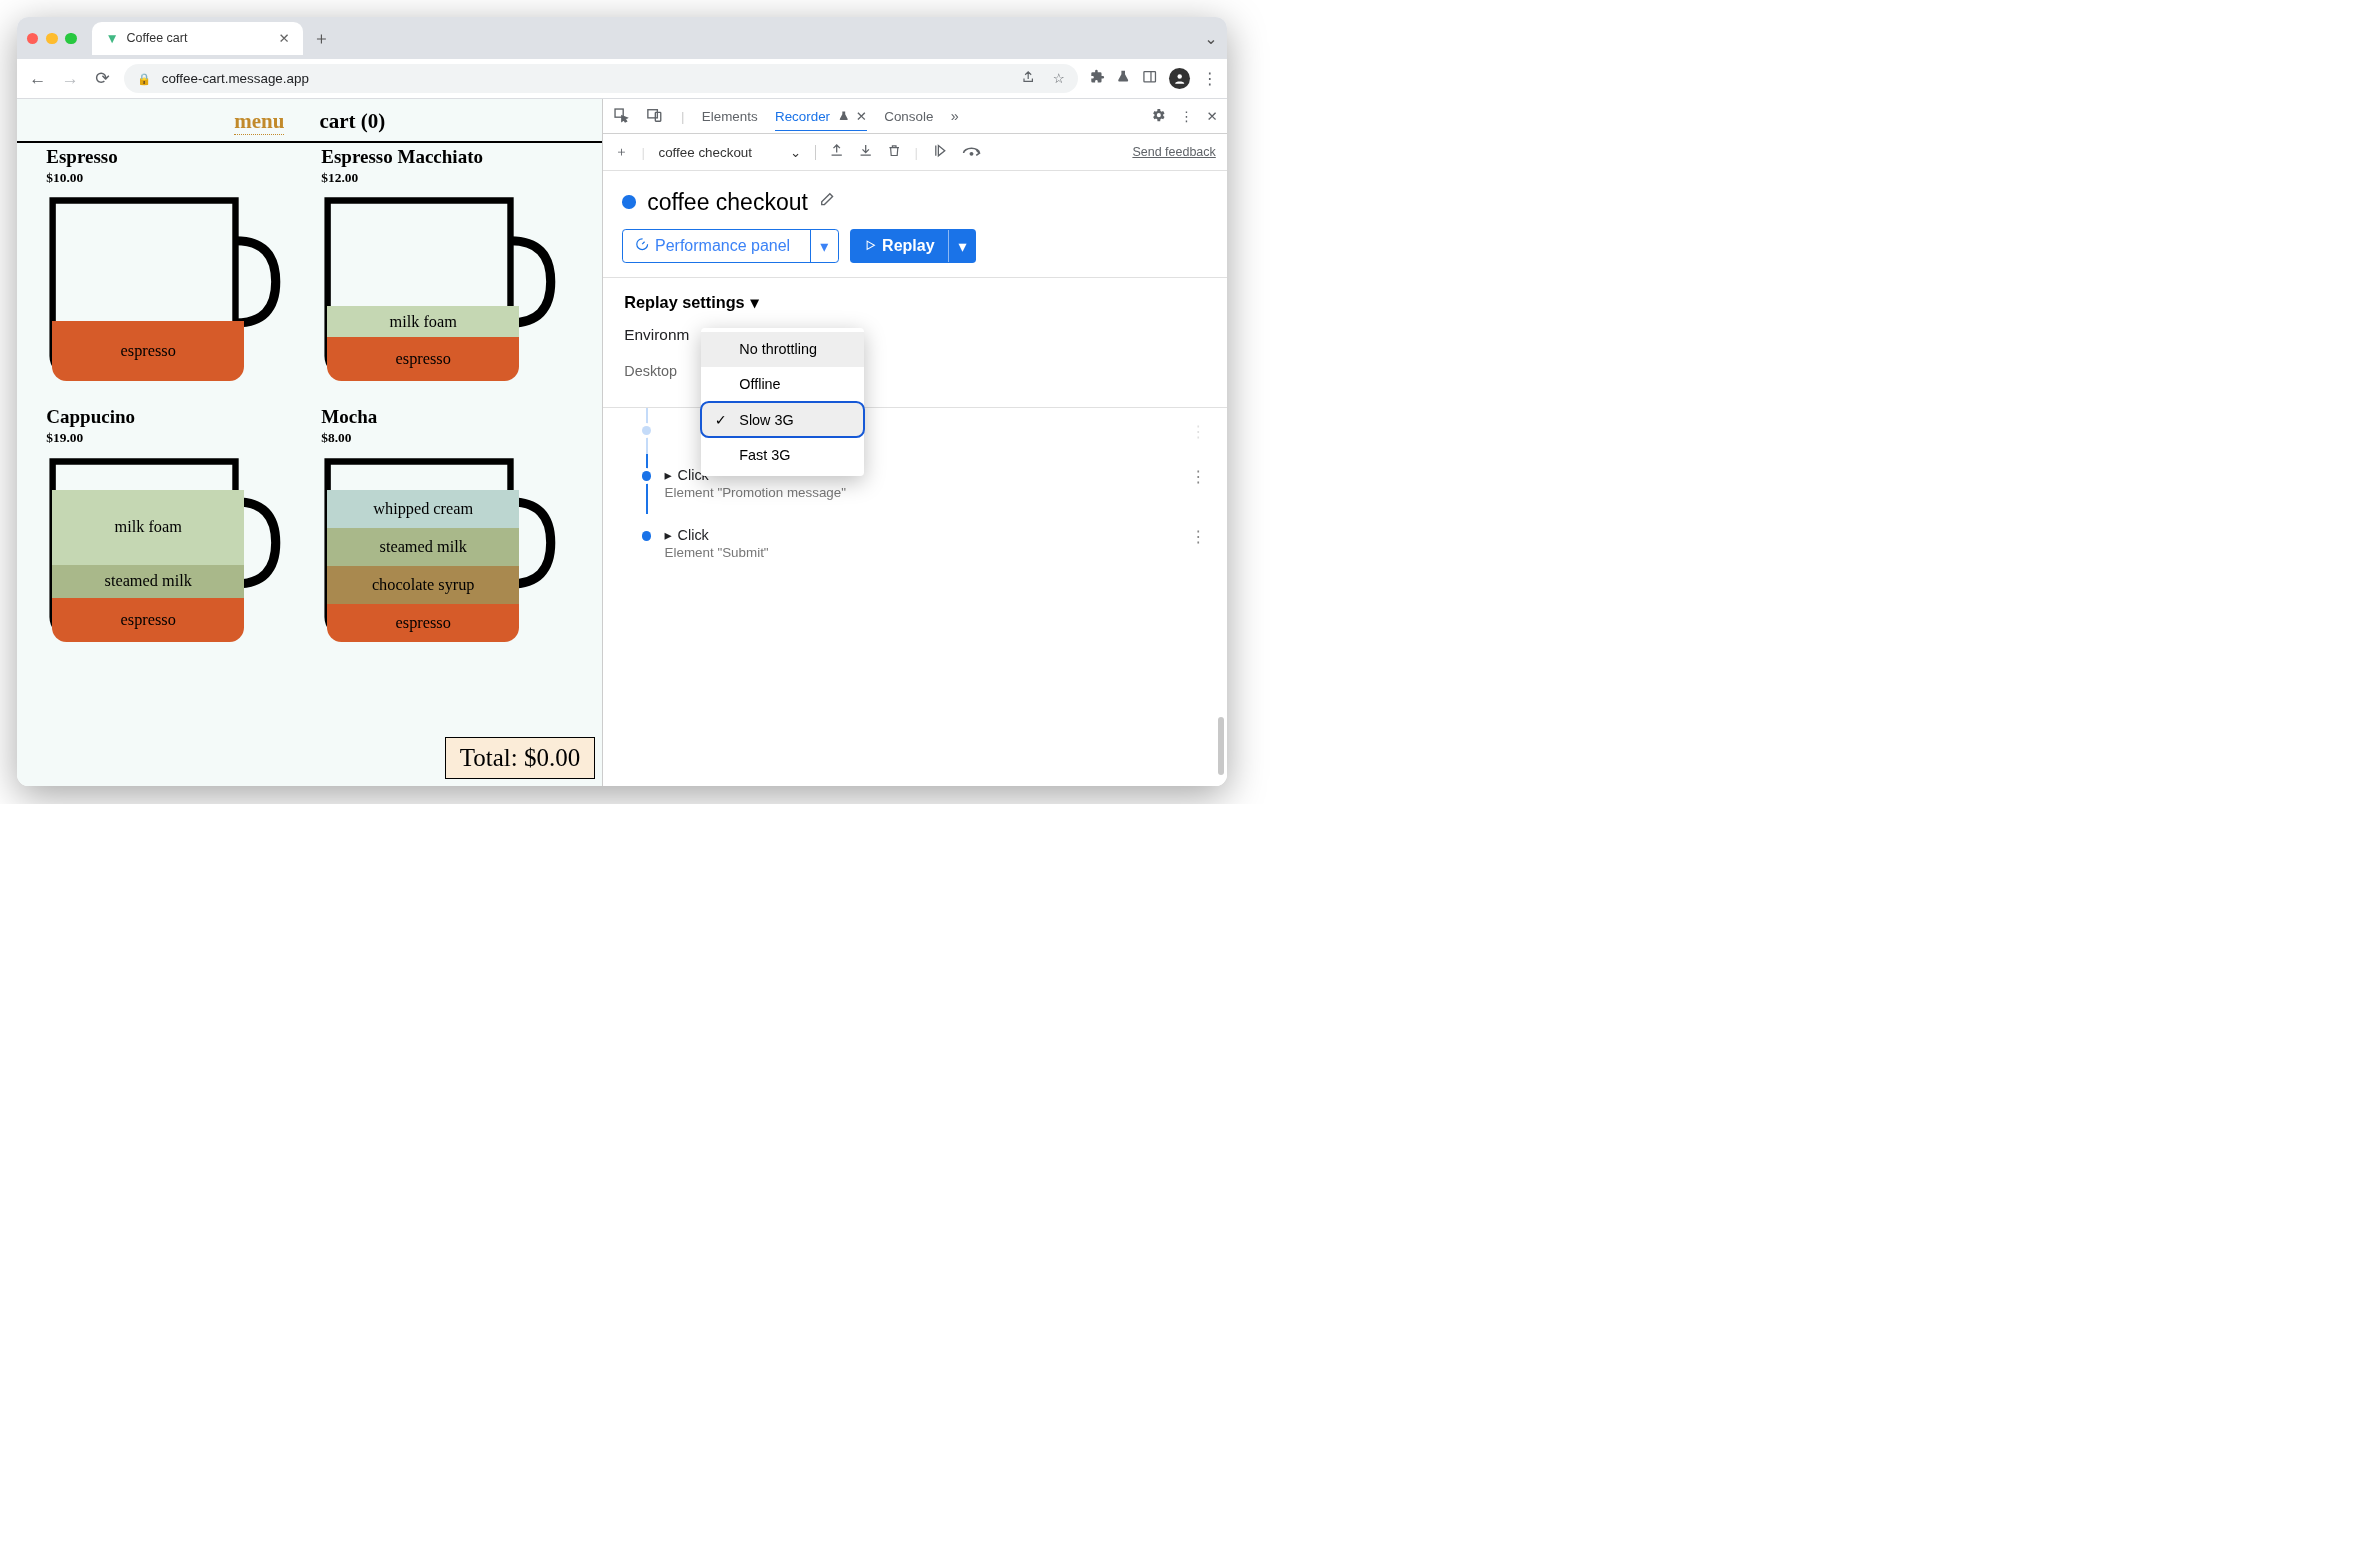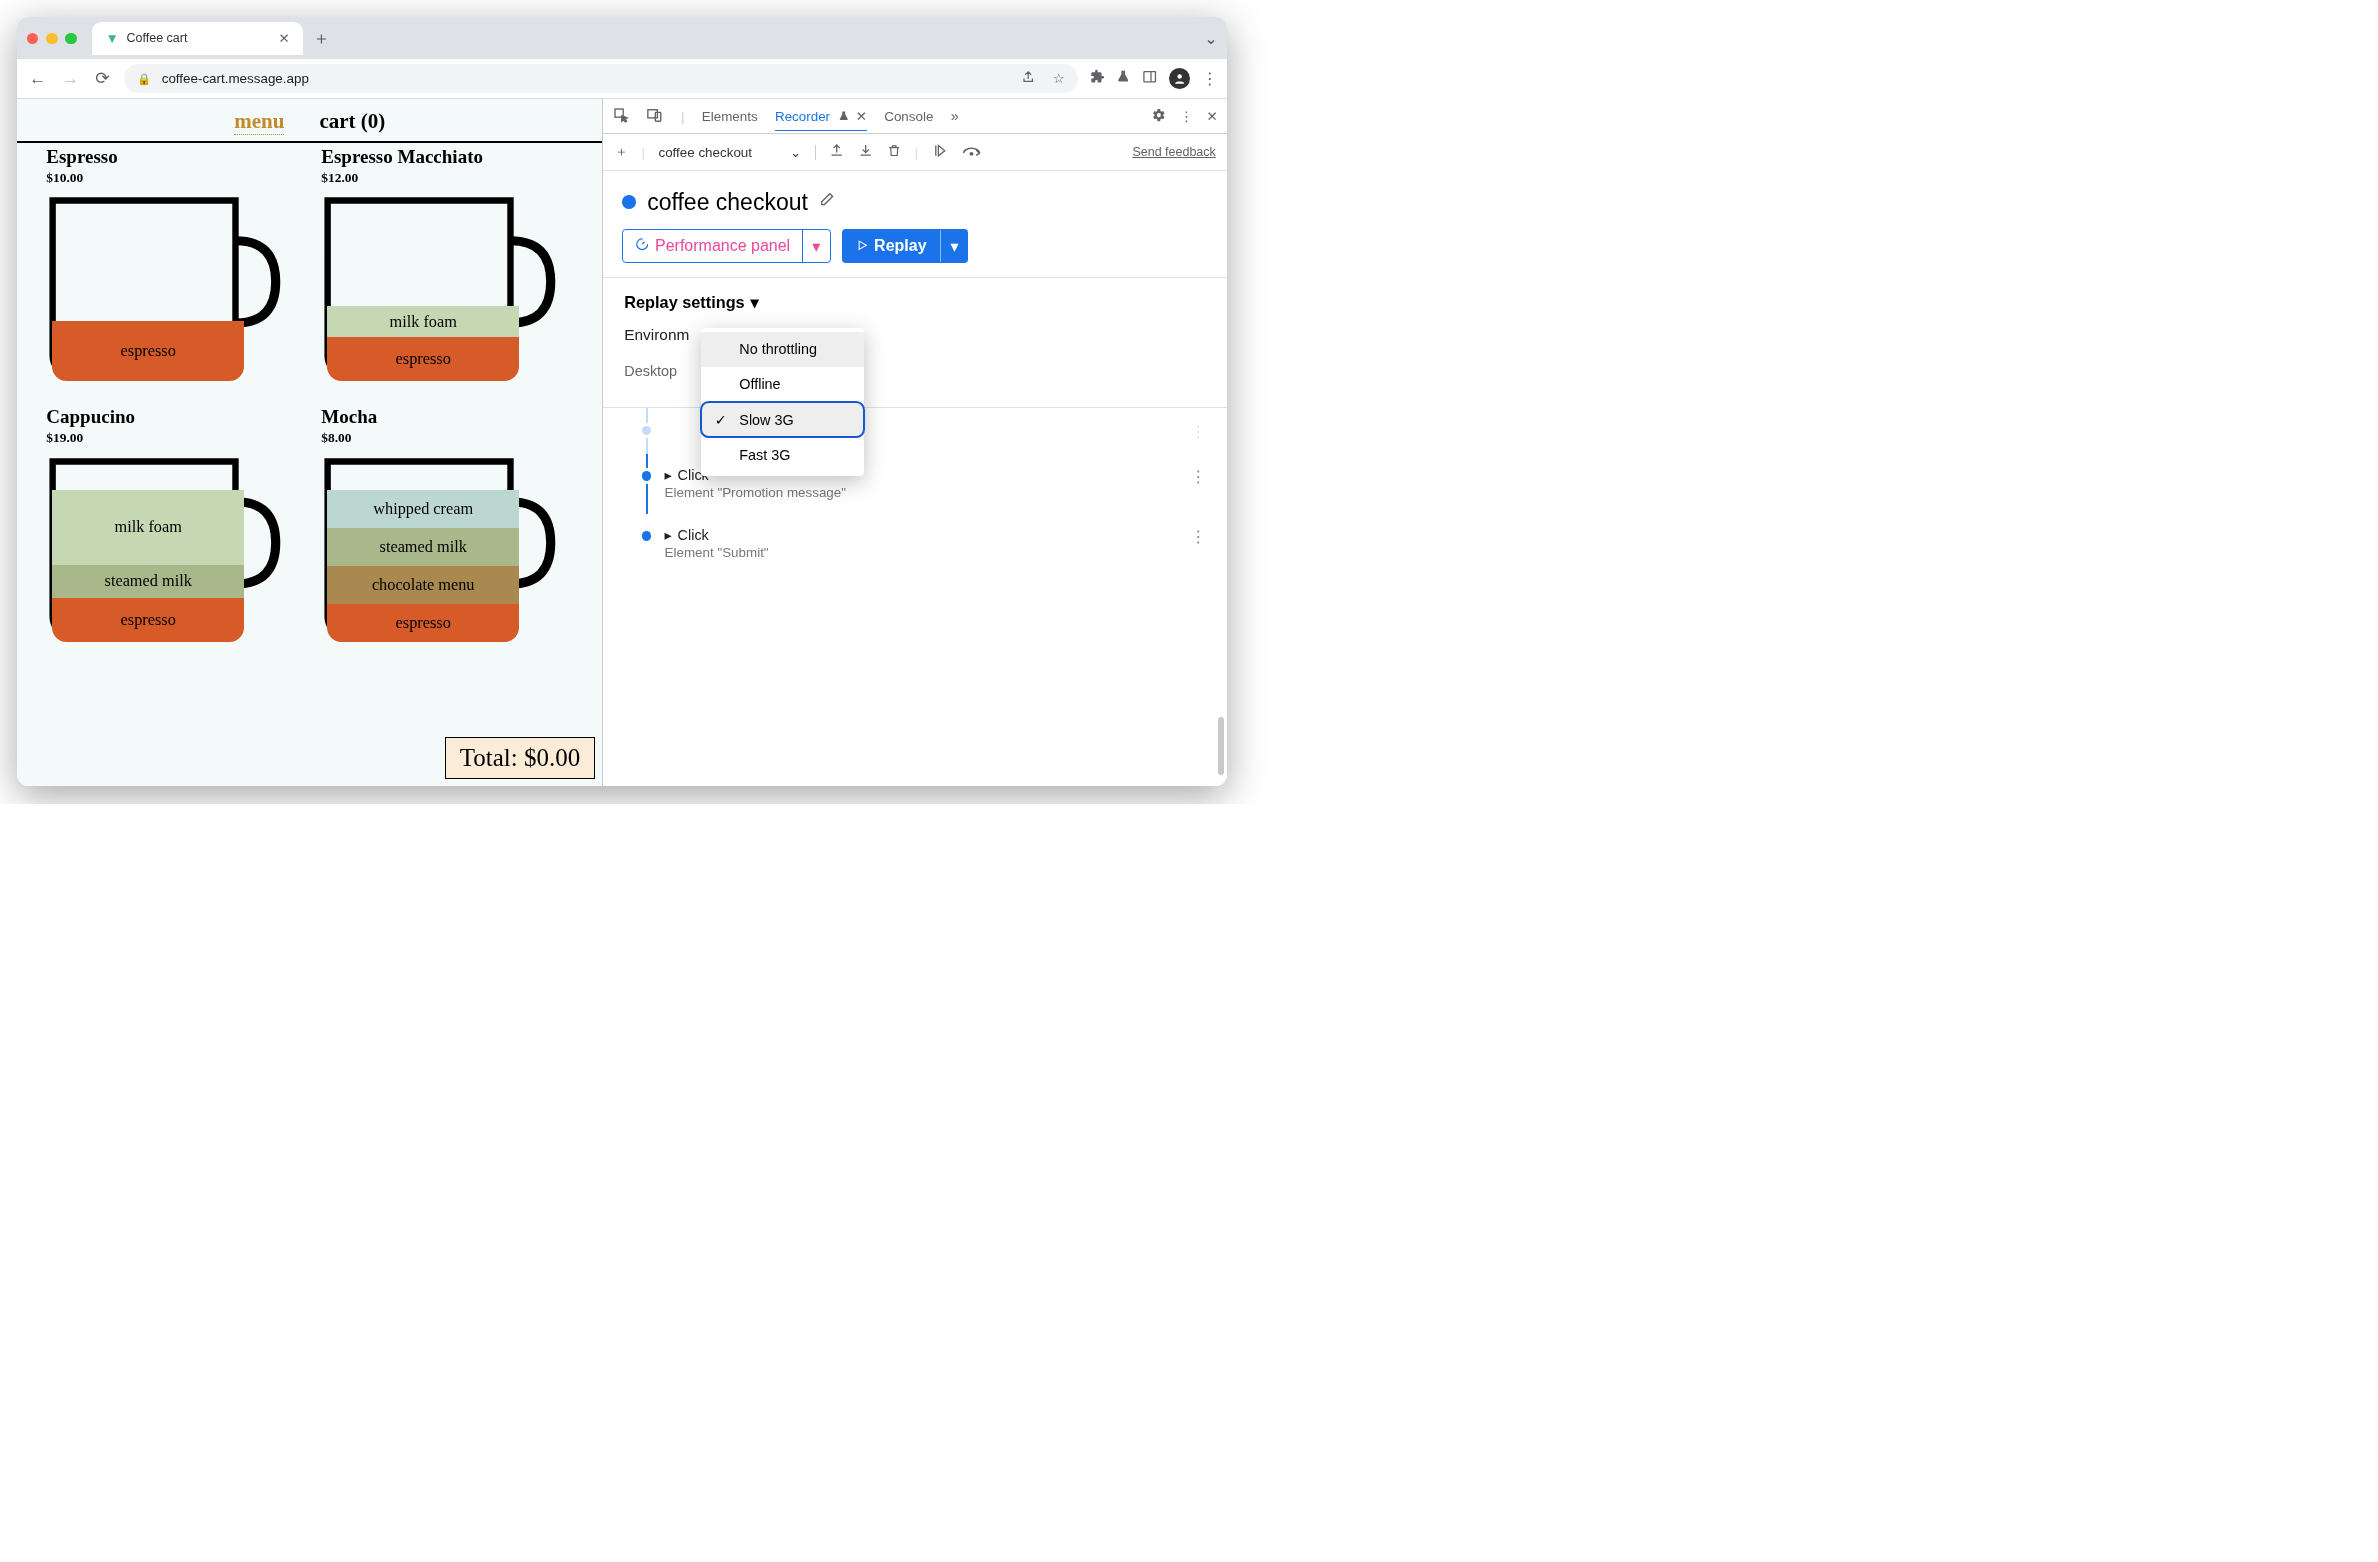--- a/index.html
+++ b/index.html
@@ -94,21 +94,21 @@
     padding:0 11.5px;gap:13.4px;font-size:13.4px;color:#333;
   }
   .rec-bar .script-select{display:flex;align-items:center;gap:38px;border-right:1px solid #ccc;padding-right:13.4px;}
   .rec-bar .ico{color:#5f6368;}
   .rec-bar .feedback{margin-left:auto;color:#5f6368;text-decoration:underline;font-size:12.5px;}
   .rec-header{padding:17.3px 19px 13.4px;display:flex;flex-direction:column;gap:13.4px;border-bottom:1px solid #e0e0e0;}
   .rec-title{display:flex;align-items:center;gap:11.5px;font-size:23px;}
   .rec-dot{width:13.4px;height:13.4px;border-radius:50%;background:#1a73e8;}
   .pencil{color:#5f6368;font-size:17.3px;}
   .button-row{display:flex;gap:11.5px;}
-  .btn-out{border:1px solid #1a73e8;color:#ec4899;background:#fff;border-radius:3.8px;display:flex;}
+  .btn-out{border:1px solid #1a73e8;color:#3b82f6;background:#fff;border-radius:3.8px;display:flex;gap:8px;}
   .btn-out .main{padding:6.7px 11.5px;display:flex;align-items:center;gap:5.8px;}
   .btn-out .dd{border-left:1px solid #1a73e8;padding:6.7px 9.6px;}
   .btn-fill{background:#1a73e8;color:#fff;border-radius:3.8px;display:flex;align-items:center;}
   .btn-fill .main{padding:6.7px 13.4px;display:flex;align-items:center;gap:5.8px;font-weight:600;}
   .btn-fill .dd{border-left:1px solid rgba(255,255,255,.5);padding:6.7px 9.6px;}
   .settings{padding:15.4px 21px;font-size:14.4px;position:relative;}
   .settings h4{font-size:16.3px;margin-bottom:13.4px;display:flex;align-items:center;gap:5.8px;}
   .setrow{display:flex;align-items:center;gap:11.5px;margin-bottom:13.4px;color:#5f6368;}
   .setrow label{min-width:67px;color:#666;}
   .select-box{border:1px solid #ccc;background:#f4f4f4;padding:5.8px 9.6px;display:flex;align-items:center;gap:23px;border-radius:2.9px;color:#222;}
@@ -253,21 +253,21 @@
           <div class="product">
     <div class="pname">Mocha</div>
     <div class="pprice">$8.00</div>
     <div class="cup-wrap">
       <svg viewbox4="0 0 260 210" viewBox="0 0 260 210">
     <path d="M6 6 h200 v170 a20 20 0 0 1 -20 20 h-160 a20 20 0 0 1 -20 -20 z" fill="#f4faf9" stroke="#000" stroke-width="7"></path>
     <path d="M206 50 q44 0 44 45 q0 45 -44 45" fill="none" stroke="#000" stroke-width="10"></path>
   </svg>
       <div class="layers">
                 <div class="layer" style="background:#d65b29;height:38px;border-radius:0 0 14.4px 14.4px;">espresso</div>
-                <div class="layer" style="background:#a9894f;height:38px;">chocolate menu</div>
+                <div class="layer" style="background:#a9894f;height:38px;">chocolate syrup</div>
                 <div class="layer" style="background:#a9b88a;height:38px;">steamed milk</div>
                 <div class="layer" style="background:#bcd6d0;height:38px;">whipped cream</div>
               </div>
     </div>
           </div>
         </div>
       <div class="total-box">Total: $0.00</div>
     </div>
 
     <div class="devtools">

